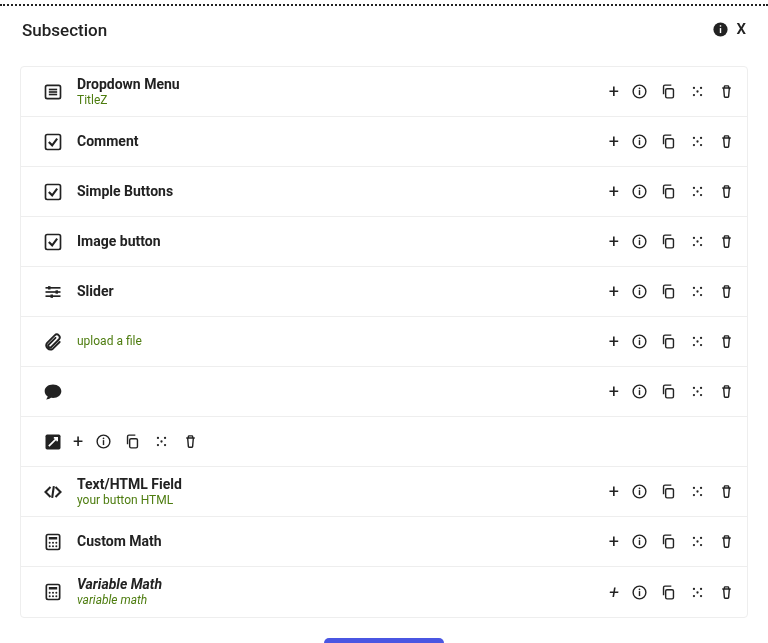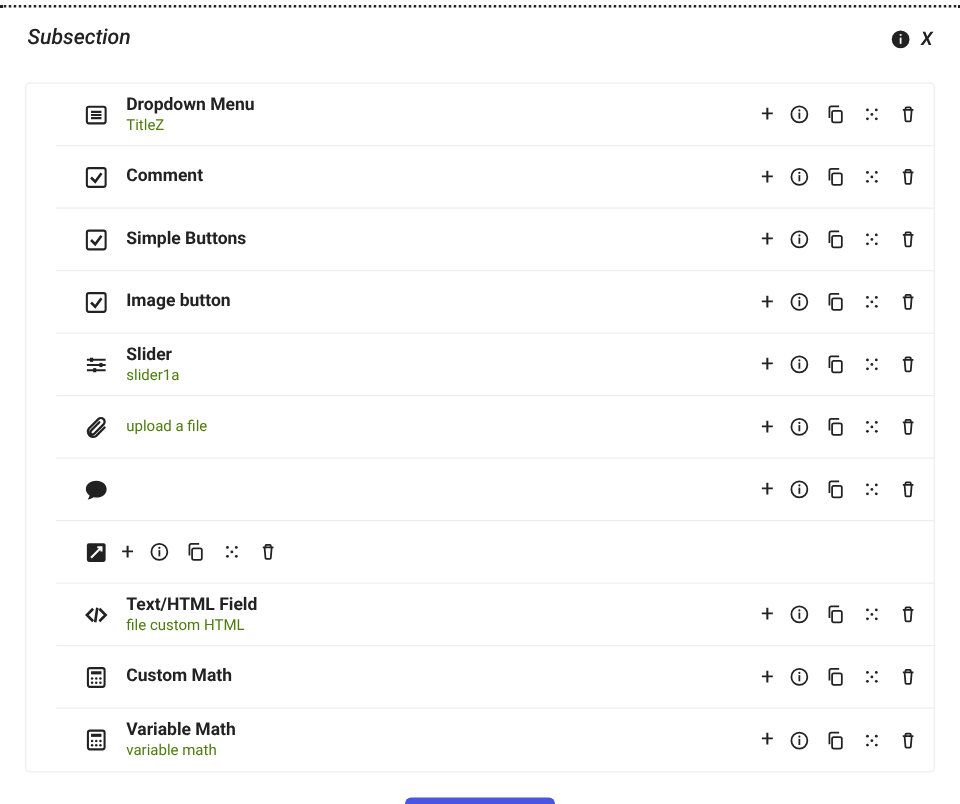--- a/index.html
+++ b/index.html
@@ -10,23 +10,22 @@
     background: #fff;
     color: #222;
     width: 768px;
   }
   .top-border {
     border-top: 2px dotted #222;
     margin: 4px 0 0 0;
   }
   .header {
     display: flex;
-    align-items: flex-end;
+    align-items: flex-start;
     padding: 14px 22px 10px 22px;
-    font-style: italic;
   }
   .header-title {
     font-size: 17px;
     font-weight: 500;
     flex: 1;
   }
   .header-actions {
     display: flex;
     align-items: center;
     gap: 8px;
@@ -36,30 +35,29 @@
   }
   .close-x {
     font-size: 15px;
     font-weight: 600;
     cursor: pointer;
   }
   .list {
     border: 1px solid #eee;
     border-radius: 4px;
     margin: 16px 20px 12px 20px;
-    padding-left: 24px;
   }
   .row {
     display: flex;
     align-items: center;
     min-height: 50px;
     padding: 6px 12px;
     border-bottom: 1px solid #eee;
   }
-  .row:last-child { border-bottom: none; }
+  .row:last-child { border-bottom: none; font-style: italic; }
   .row-icon {
     width: 40px;
     display: flex;
     justify-content: center;
     align-items: center;
     flex-shrink: 0;
   }
   .row-icon svg { width: 20px; height: 20px; }
   .row-text {
     flex: 1;
@@ -262,21 +260,20 @@
       </div>
     </div>
     <div class="row">
       <div class="row-icon">
         <svg viewBox="0 0 24 24">
           <use href="#ic-sliders"></use>
         </svg>
       </div>
       <div class="row-text">
         <div class="row-title">Slider</div>
-        <div class="row-sub">slider1a</div>
       </div>
       <div class="row-actions">
         <span class="act plus">+</span>
         <span class="act">
           <svg viewBox="0 0 24 24">
             <use href="#ic-info"></use>
           </svg>
         </span>
         <span class="act">
           <svg viewBox="0 0 24 24">
@@ -391,21 +388,21 @@
       </div>
     </div>
     <div class="row">
       <div class="row-icon">
         <svg viewBox="0 0 24 24">
           <use href="#ic-code"></use>
         </svg>
       </div>
       <div class="row-text">
         <div class="row-title">Text/HTML Field</div>
-        <div class="row-sub">file custom HTML</div>
+        <div class="row-sub">your button HTML</div>
       </div>
       <div class="row-actions">
         <span class="act plus">+</span>
         <span class="act">
           <svg viewBox="0 0 24 24">
             <use href="#ic-info"></use>
           </svg>
         </span>
         <span class="act">
           <svg viewBox="0 0 24 24">

